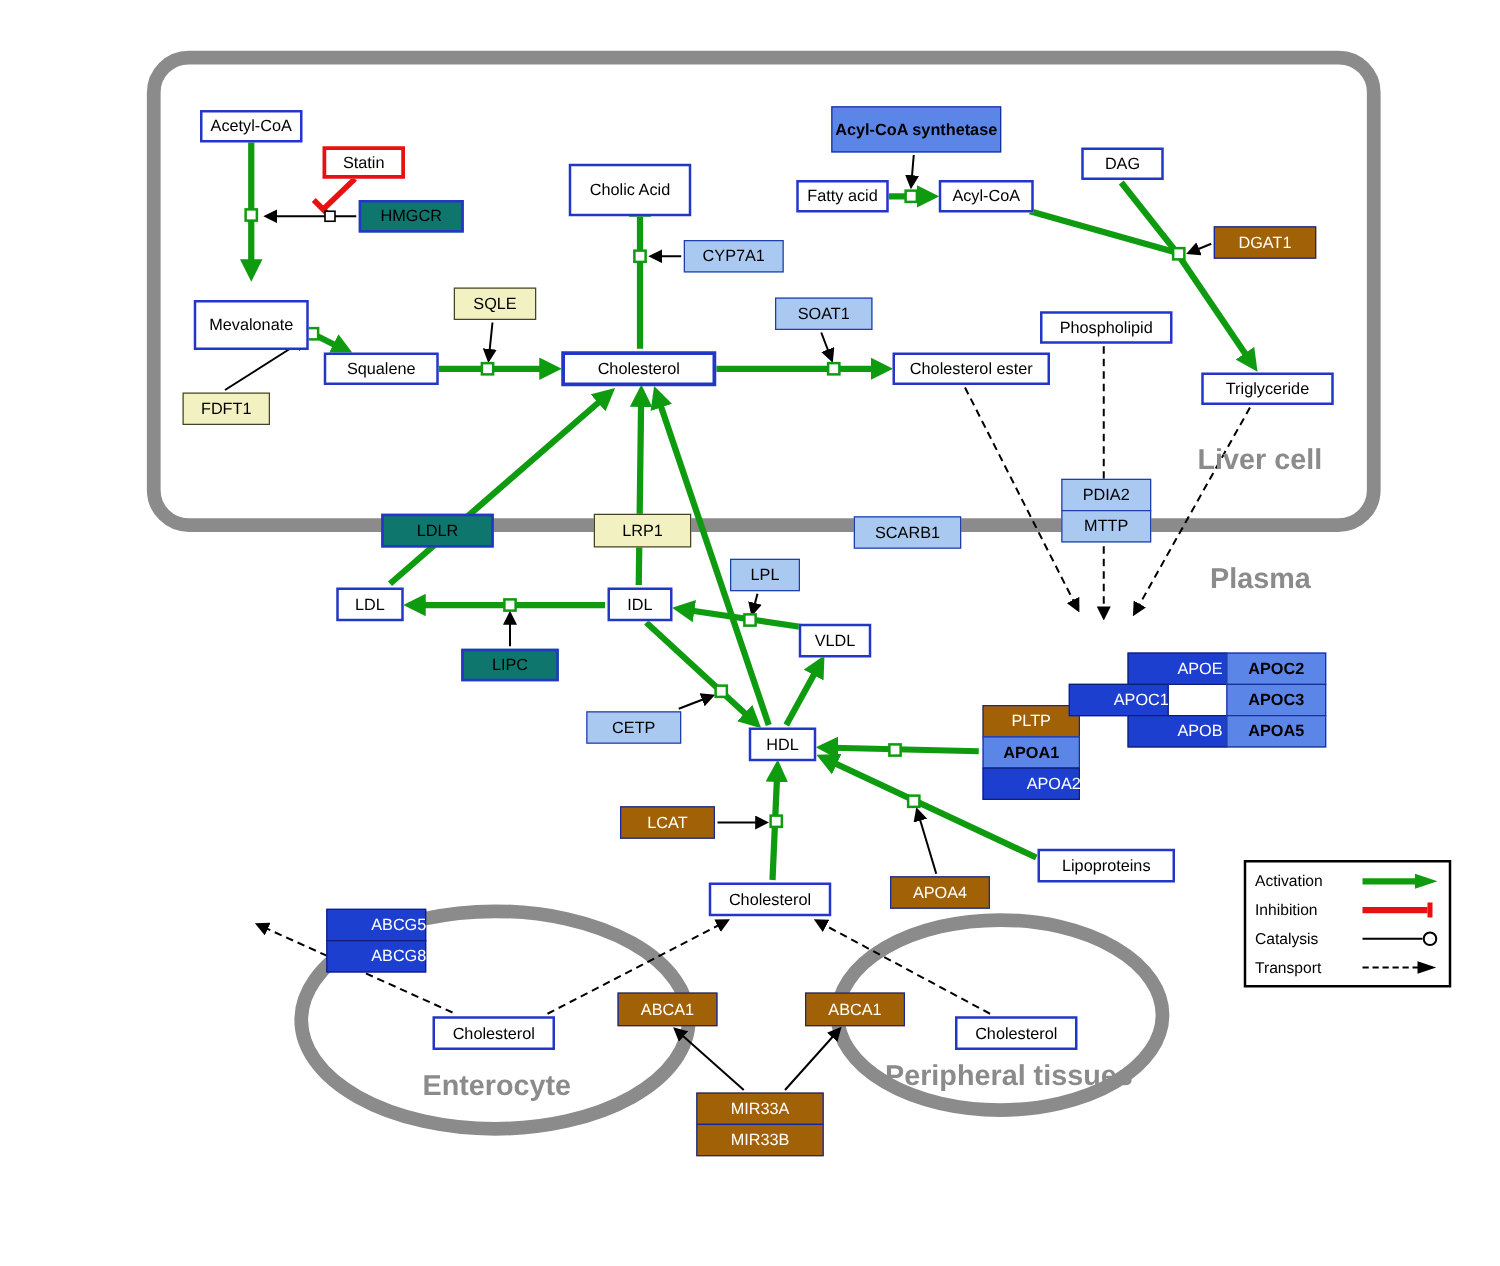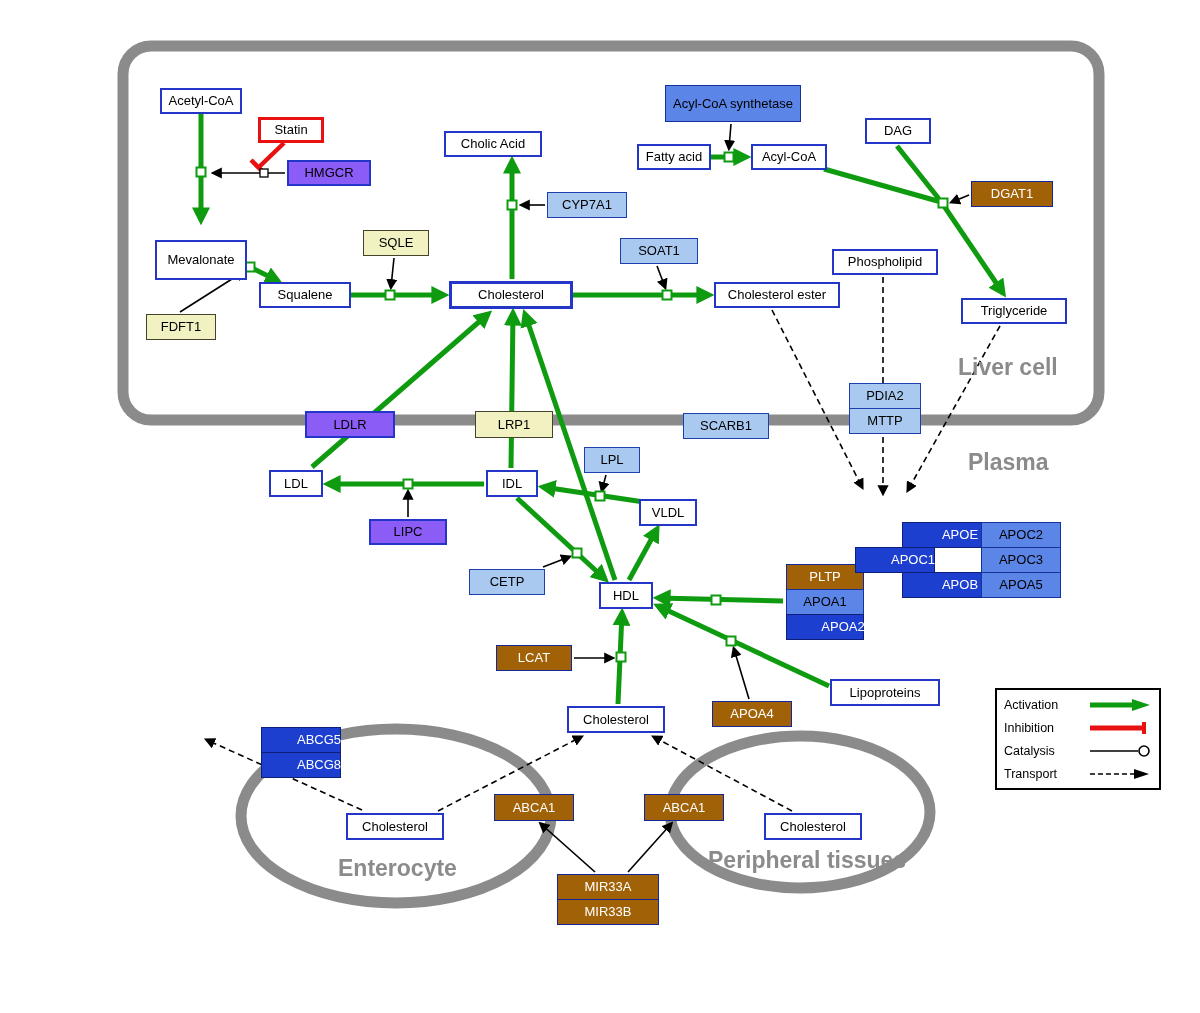--- a/index.html
+++ b/index.html
@@ -4,24 +4,24 @@
 <style>
   html,body{margin:0;padding:0;background:#fff;}
   .canvas{position:relative;width:1200px;height:1013px;background:#fff;
           font-family:"Liberation Sans",sans-serif;overflow:hidden;}
   svg.layer{position:absolute;left:0;top:0;}
   .node{position:absolute;display:flex;align-items:center;justify-content:center;
         text-align:center;font-size:13px;line-height:1.05;color:#000;background:#fff;
         border:2px solid #2336c8;box-sizing:border-box;white-space:normal;}
   .met-strong{border-width:3px;}
   .statin{border:3px solid #e81010;}
-  .yellow{background:#8b5cf6;}
+  .yellow{background:#0f766e;}
   .paleyellow{background:#f1f1c2;border:1.5px solid #44442a;}
   .lblue{background:#a9c9f0;border:1.5px solid #1d3fae;}
-  .mblue{background:#5c85e8;border:1.5px solid #16329e;color:#000;}
+  .mblue{background:#5c85e8;border:1.5px solid #16329e;color:#000;font-weight:bold;}
   .sblue{background:#a16207;border:1.5px solid #12289a;color:#fff;}
   .dblue{background:#1d3fd0;border:1.5px solid #0e1f7a;color:#fff;padding-left:36px;}
   .comp-label{position:absolute;font-weight:bold;font-size:23px;color:#8b8b8b;}
   .legend{position:absolute;left:995px;top:688px;width:166px;height:102px;
           border:2px solid #000;background:#fff;box-sizing:border-box;
           display:flex;flex-direction:column;justify-content:space-around;padding:3px 7px;}
   .legend-row{display:flex;align-items:center;justify-content:space-between;height:22px;}
   .legend-row span{font-size:12.5px;color:#000;}
 </style>
 </head>
@@ -117,21 +117,21 @@
   </svg>
 
   <div class="node" style="left:160px;top:88px;width:82px;height:26px">Acetyl-CoA</div>
   <div class="node statin" style="left:258px;top:117px;width:66px;height:26px">Statin</div>
   <div class="node yellow" style="left:287px;top:160px;width:84px;height:26px">HMGCR</div>
   <div class="node" style="left:155px;top:240px;width:92px;height:40px">Mevalonate</div>
   <div class="node paleyellow" style="left:146px;top:314px;width:70px;height:26px">FDFT1</div>
   <div class="node" style="left:259px;top:282px;width:92px;height:26px">Squalene</div>
   <div class="node paleyellow" style="left:363px;top:230px;width:66px;height:26px">SQLE</div>
   <div class="node met-strong" style="left:449px;top:281px;width:124px;height:28px">Cholesterol</div>
-  <div class="node" style="left:444px;top:131px;width:98px;height:26px">Cholic Acid</div>
+  <div class="node" style="left:455px;top:131px;width:98px;height:42px">Cholic Acid</div>
   <div class="node lblue" style="left:547px;top:192px;width:80px;height:26px">CYP7A1</div>
   <div class="node lblue" style="left:620px;top:238px;width:78px;height:26px">SOAT1</div>
   <div class="node" style="left:714px;top:282px;width:126px;height:26px">Cholesterol ester</div>
   <div class="node mblue" style="left:665px;top:85px;width:136px;height:37px">Acyl-CoA synthetase</div>
   <div class="node" style="left:637px;top:144px;width:74px;height:26px">Fatty acid</div>
   <div class="node" style="left:751px;top:144px;width:76px;height:26px">Acyl-CoA</div>
   <div class="node" style="left:865px;top:118px;width:66px;height:26px">DAG</div>
   <div class="node sblue" style="left:971px;top:181px;width:82px;height:26px">DGAT1</div>
   <div class="node" style="left:832px;top:249px;width:106px;height:26px">Phospholipid</div>
   <div class="node" style="left:961px;top:298px;width:106px;height:26px">Triglyceride</div>

